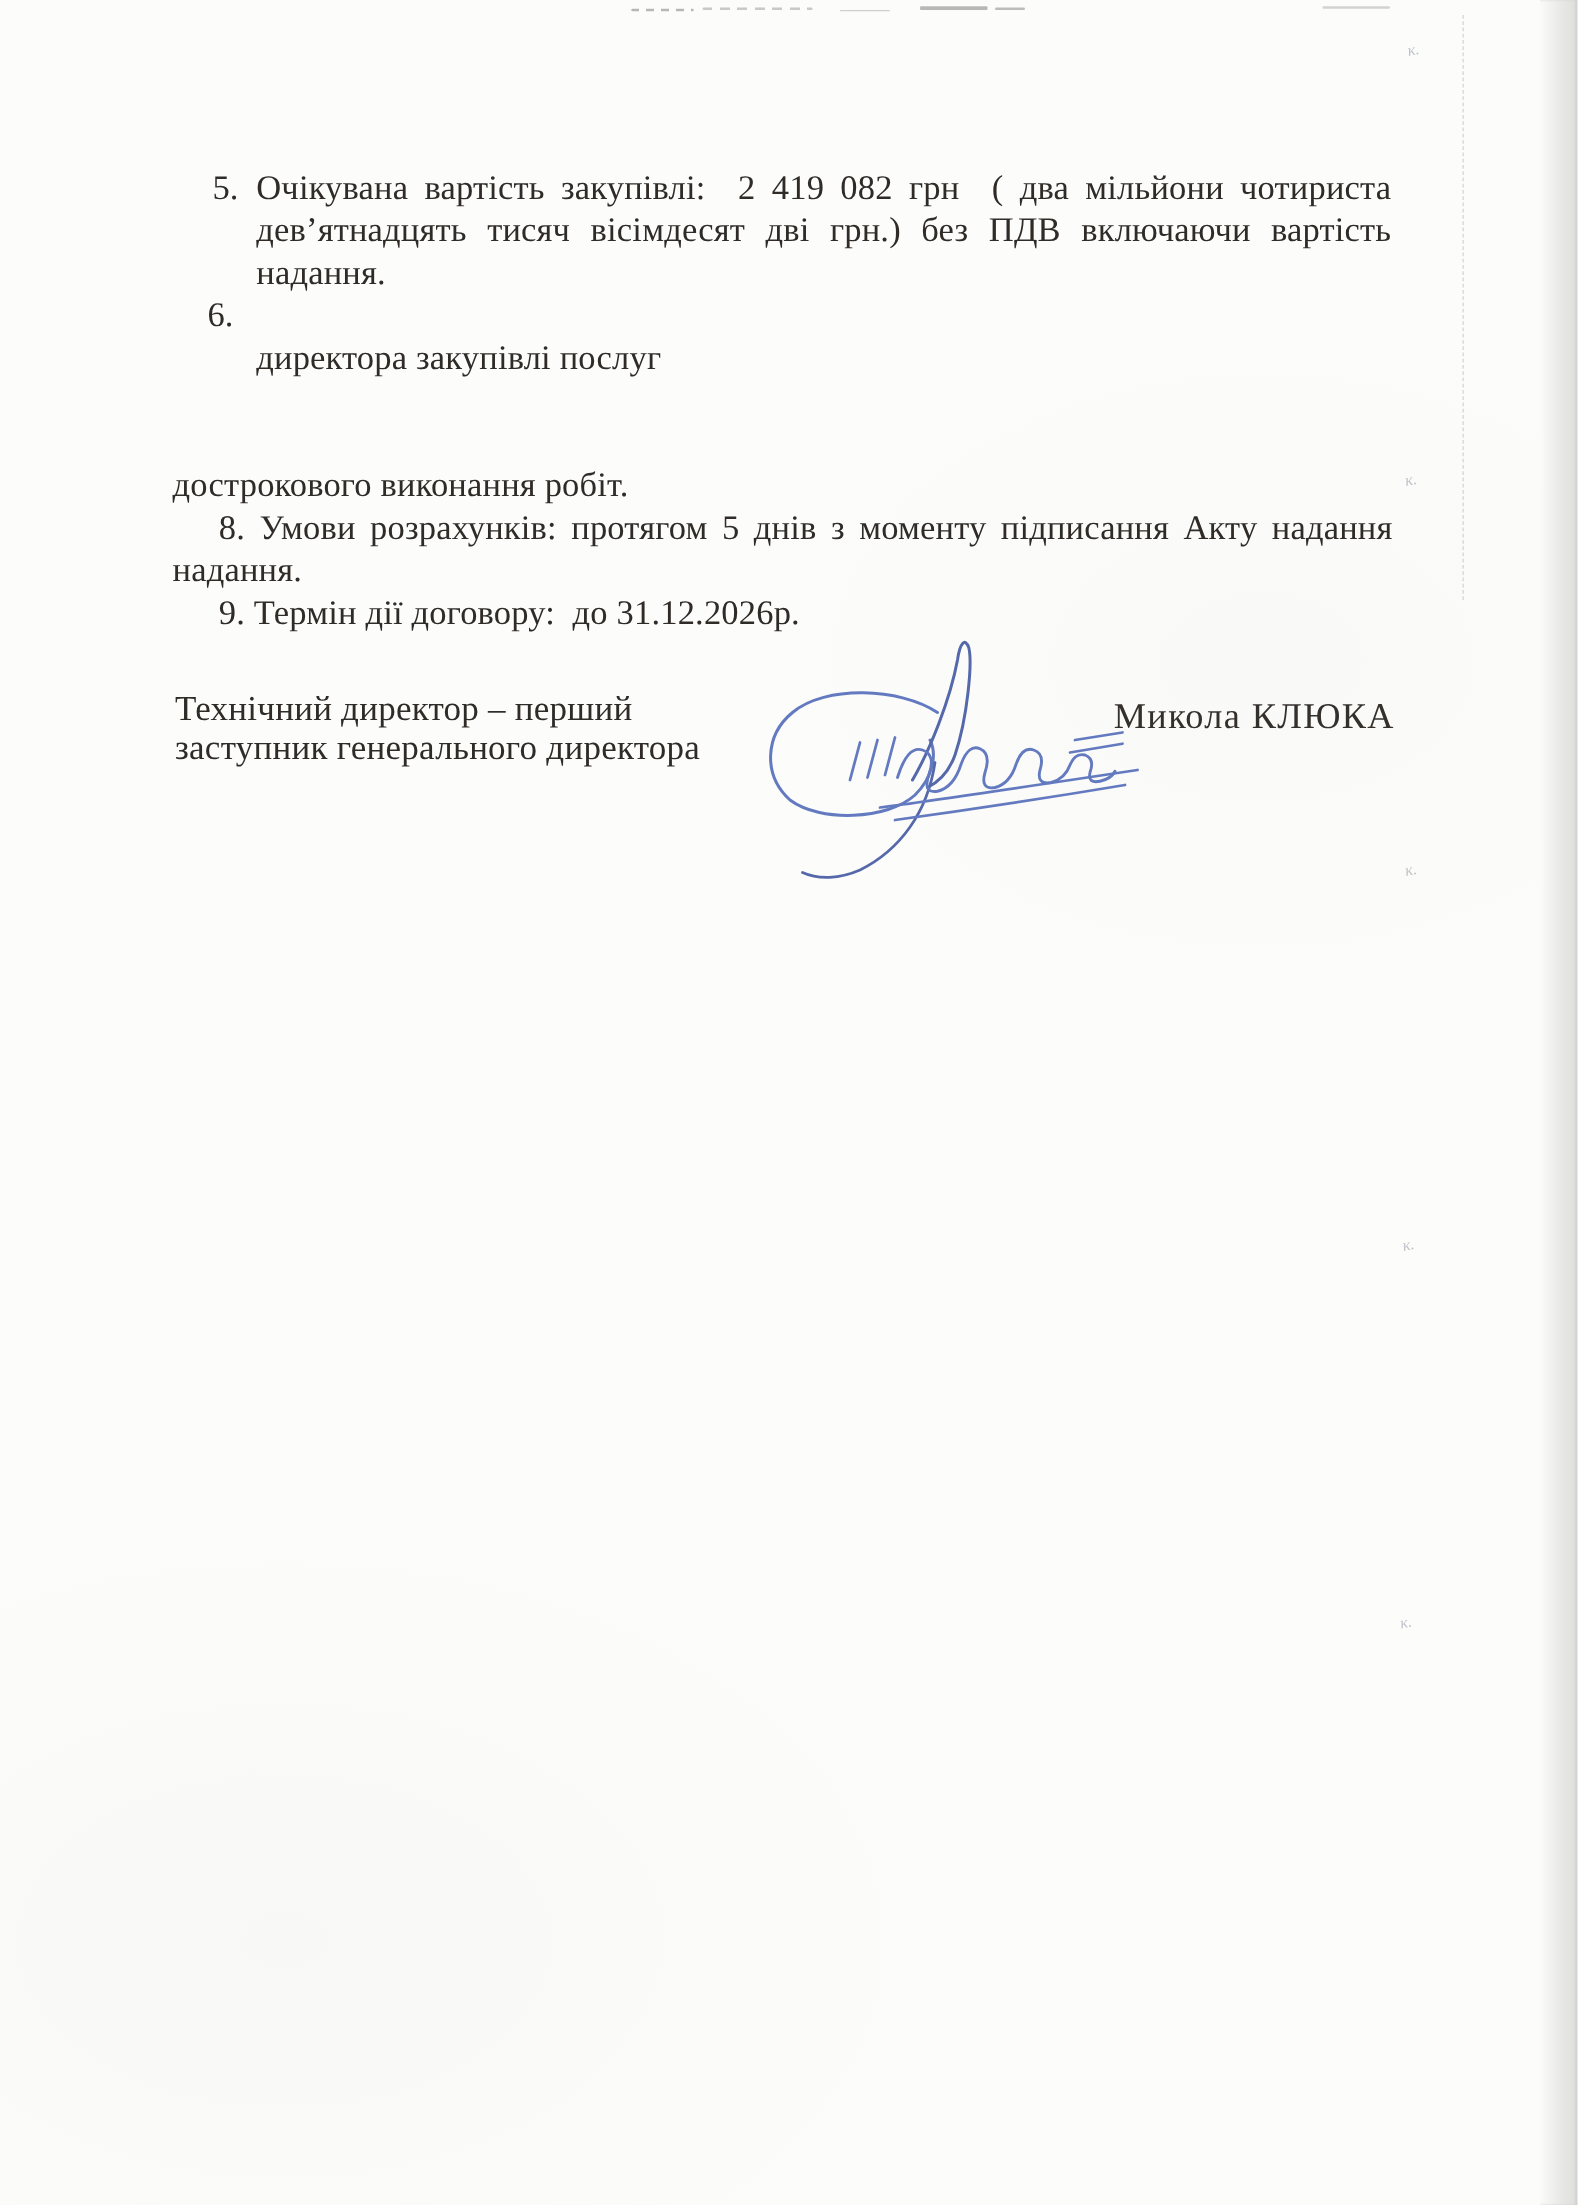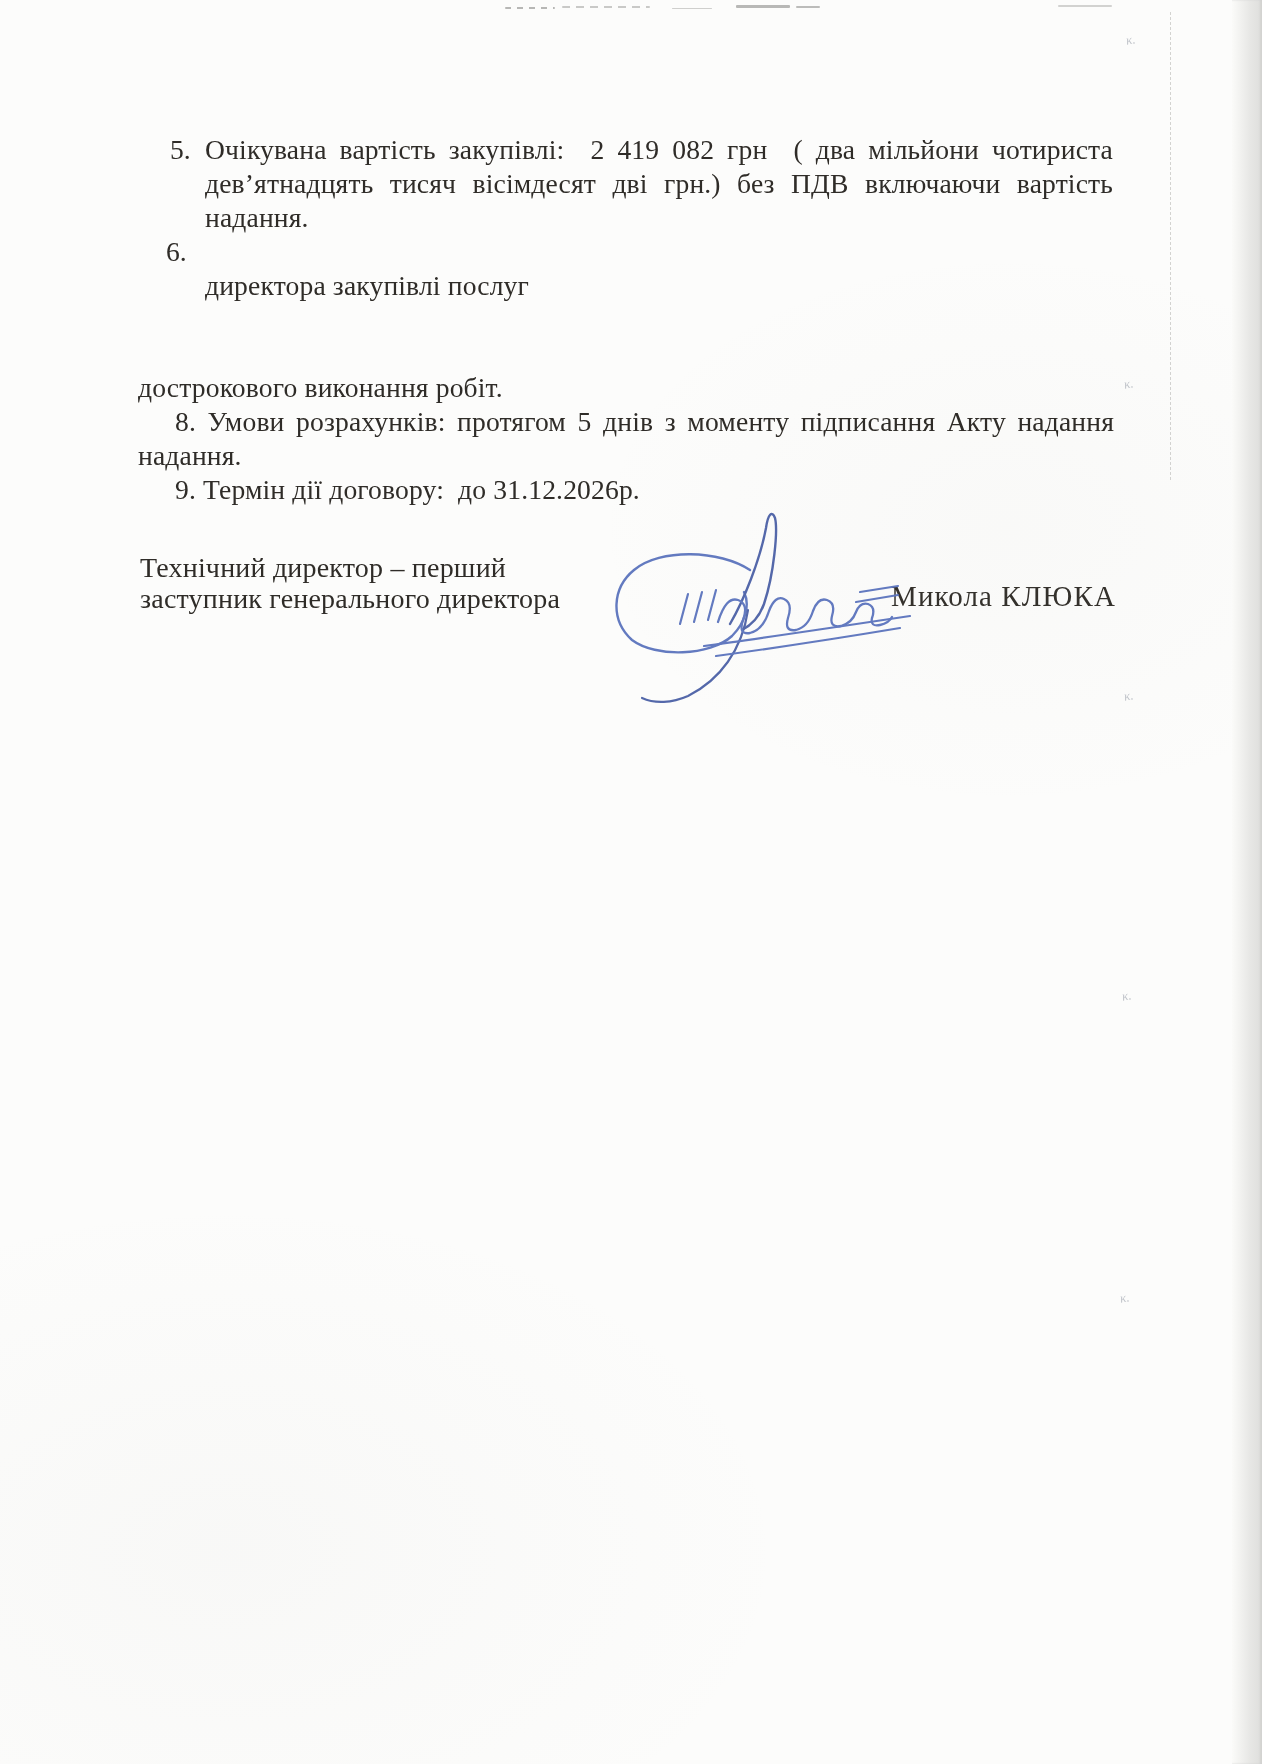--- a/index.html
+++ b/index.html
@@ -21,21 +21,21 @@
     letter-spacing:.15px;
     white-space:normal;
   }
   .w-list{left:205px;width:908px;}
   .w-par{left:138px;width:976px;}
   .just{text-align:justify;text-align-last:justify;}
   .ind{text-indent:37px;}
   .marker{position:absolute;font-size:27.6px;line-height:34px;}
   .sig-title{position:absolute;left:140px;font-size:28px;line-height:34px;letter-spacing:.2px;}
   .sig-name{
-    position:absolute;left:891px;top:579px;
+    position:absolute;left:891px;top:556px;
     font-size:29px;line-height:34px;letter-spacing:1.1px;color:#34312c;
   }
   .margin-mark{
     position:absolute;
     font-family:"Liberation Serif", serif;
     font-style:italic;
     font-size:13px;color:#b6bac1;opacity:.85;
     transform:rotate(-10deg);
   }
   .dashed-line{

